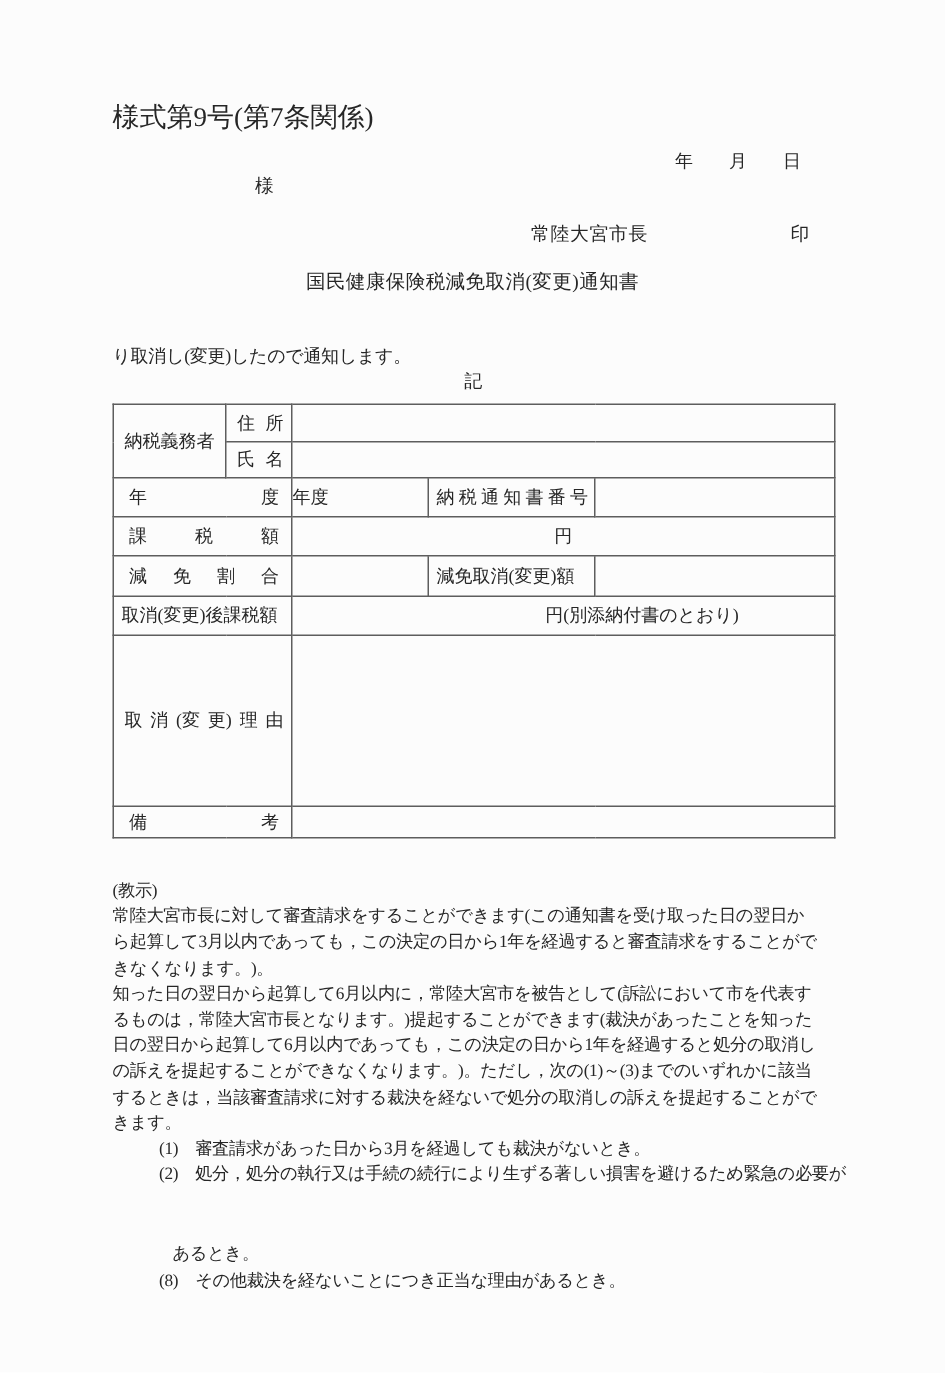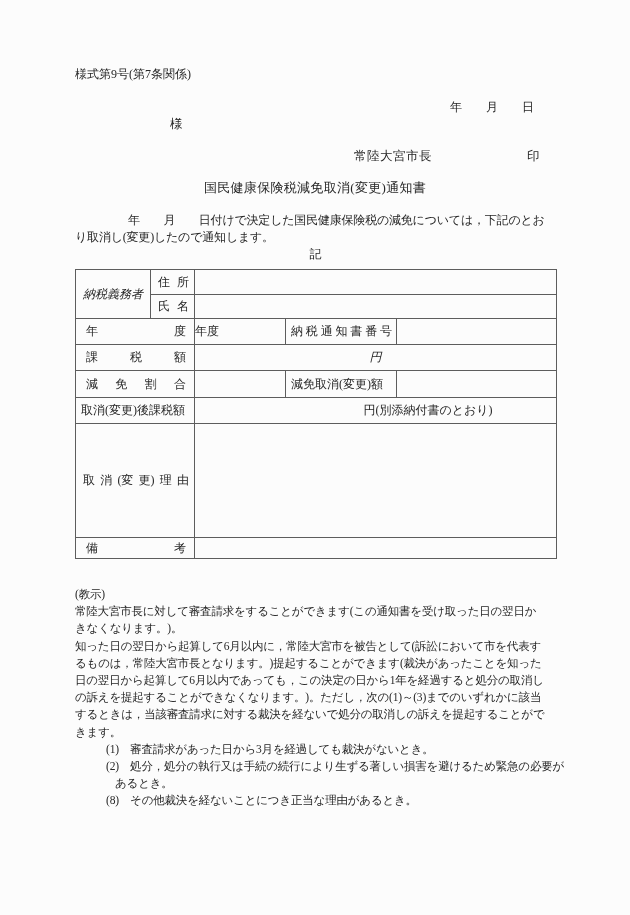--- a/index.html
+++ b/index.html
@@ -11,21 +11,21 @@
     position: relative;
     width: 630px;
     height: 915px;
     background: #fcfcfc;
     font-family: "Liberation Serif", "DejaVu Serif", serif;
     color: #262626;
     overflow: hidden;
   }
   .abs { position: absolute; white-space: nowrap; }
 
-  .form-number   { left: 75px;  top: 66px;  font-size: 12px; }
+  .form-number   { left: 75px;  top: 66px;  font-size: 18px; }
   .date-line     { left: 450px; top: 99px;  font-size: 12px; font-family: Liberation Serif, serif; }
   .addressee     { left: 170px; top: 116px; font-size: 12.5px; }
   .issuer        { left: 354px; top: 148px; font-size: 12.5px; letter-spacing: 0.5px; }
   .seal          { left: 527px; top: 148px; font-size: 12.5px; }
   .doc-title     { left: 0; top: 179px; width: 630px; text-align: center;
                    font-size: 13px; letter-spacing: 0.3px; }
   .body-line     { left: 75px; font-size: 12px; letter-spacing: -0.2px; }
   .body-line-1   { top: 212px; padding-left: 53px; }
   .body-line-2   { top: 229px; }
   .record-marker { left: 75px; top: 246px; width: 481px; text-align: center; font-size: 12px; }
@@ -40,21 +40,21 @@
     border: 1.6px solid #4c4c4c;
   }
   table.doc-table td {
     border: 1px solid #5d5d5d;
     font-size: 12px;
     color: #262626;
     padding: 0;
     vertical-align: middle;
     overflow: hidden;
   }
-  .cell-center { text-align: center; font-style: italic; }
+  .cell-center { text-align: center; }
   .cell-right  { text-align: left; padding-right: 4px !important; }
   .pad-sm      { padding: 0 5px !important; }
   .jl {
     display: flex;
     justify-content: space-between;
     align-items: center;
   }
   .jl-lbl  { padding: 0 8px 0 10px; }
   .jl-sub  { padding: 0 5px 0 7px; }
   .jl-mid  { padding: 0 4px 0 5px; }
@@ -66,40 +66,39 @@
     top: 586px;
     width: 500px;
     font-size: 11.5px;
     line-height: 17.2px;
     letter-spacing: -0.2px;
     color: #262626;
   }
   .kline  { white-space: nowrap; }
   .k-ind  { padding-left: 12px; }
   .k-list { padding-left: 31px; }
-  .k-cont { padding-left: 40px; }
+  .k-cont { padding-left: 40px; margin-top: 36px; }
 </style>
 </head>
 <body>
 
 <div class="page">
 
   <div class="abs form-number">様式第9号(第7条関係)</div>
 
   <div class="abs date-line">年　　月　　日</div>
 
   <div class="abs addressee">様</div>
 
   <div class="abs issuer">常陸大宮市長</div>
 
   <div class="abs seal">印</div>
 
   <div class="abs doc-title">国民健康保険税減免取消(変更)通知書</div>
 
-  <div class="abs body-line body-line-1">年　　月　　日付けで決定した国民健康保険税の減免については，下記のとお</div>
   <div class="abs body-line body-line-2">り取消し(変更)したので通知します。</div>
 
   <div class="abs record-marker">記</div>
 
   <table class="doc-table">
     <colgroup>
       <col style="width:75px">
       <col style="width:44px">
       <col style="width:91px">
       <col style="width:111px">
@@ -194,20 +193,21 @@
             </div>
         </td>
         <td colspan="3"></td>
       </tr>
     </tbody>
   </table>
 
   <div class="kyouji">
     <div class="kline">(教示)</div>
     <div class="kline">常陸大宮市長に対して審査請求をすることができます(この通知書を受け取った日の翌日か</div>
+    <div class="kline">ら起算して3月以内であっても，この決定の日から1年を経過すると審査請求をすることがで</div>
     <div class="kline">きなくなります。)。</div>
     <div class="kline">知った日の翌日から起算して6月以内に，常陸大宮市を被告として(訴訟において市を代表す</div>
     <div class="kline">るものは，常陸大宮市長となります。)提起することができます(裁決があったことを知った</div>
     <div class="kline">日の翌日から起算して6月以内であっても，この決定の日から1年を経過すると処分の取消し</div>
     <div class="kline">の訴えを提起することができなくなります。)。ただし，次の(1)～(3)までのいずれかに該当</div>
     <div class="kline">するときは，当該審査請求に対する裁決を経ないで処分の取消しの訴えを提起することがで</div>
     <div class="kline">きます。</div>
     <div class="kline k-list">(1)　審査請求があった日から3月を経過しても裁決がないとき。</div>
     <div class="kline k-list">(2)　処分，処分の執行又は手続の続行により生ずる著しい損害を避けるため緊急の必要が</div>
     <div class="kline k-cont">あるとき。</div>

